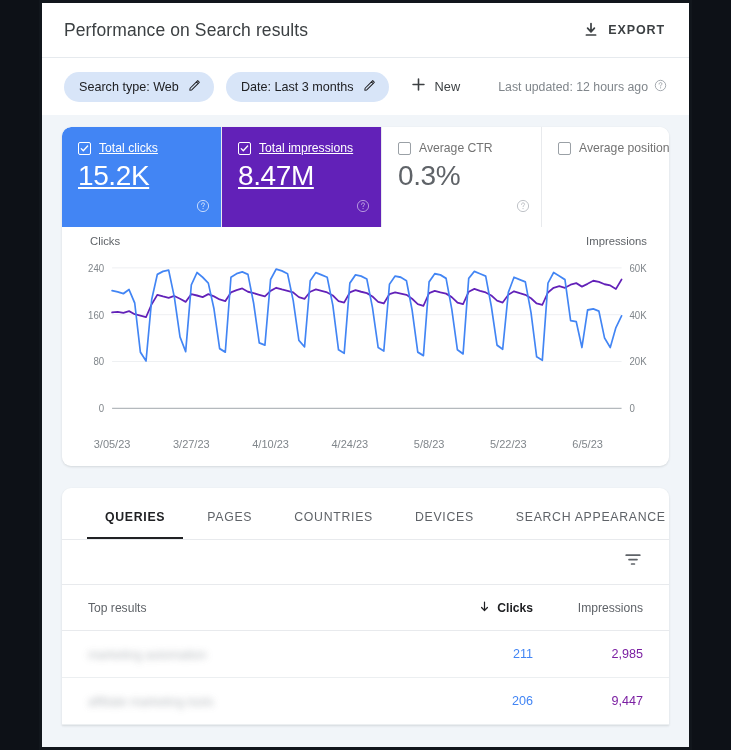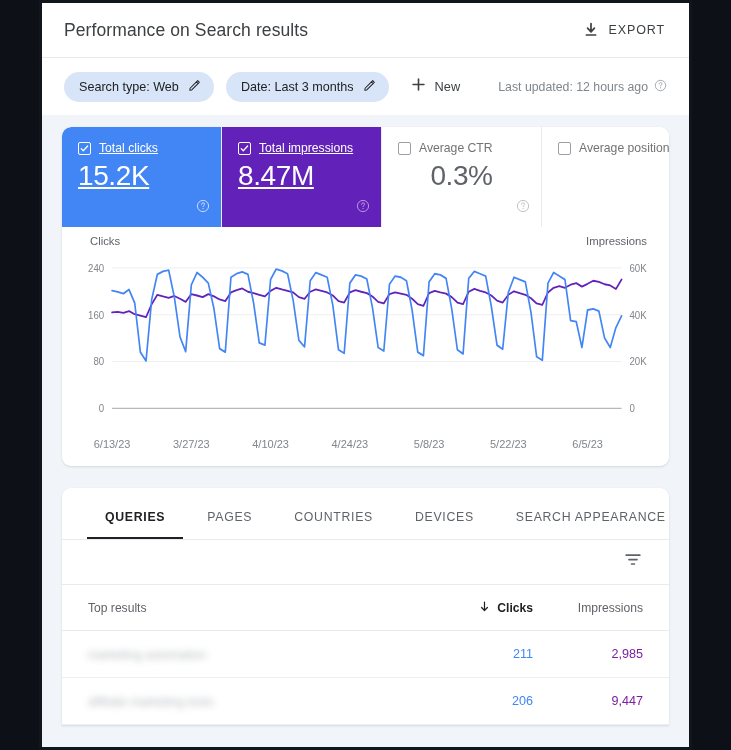--- a/index.html
+++ b/index.html
@@ -50,21 +50,21 @@
     display: flex;
     align-items: center;
     gap: 9px;
     cursor: pointer;
     padding: 4px 2px;
   }
   .export-label {
     font-size: 12.5px;
     letter-spacing: 0.9px;
     color: #3c4043;
-    font-weight: 400;
+    font-weight: 700;
   }
   .ico-download { display: block; }
 
   
   .filterbar {
     height: 57px;
     background: #ffffff;
     display: flex;
     align-items: center;
     padding: 0 22px;
@@ -155,21 +155,21 @@
     position: absolute;
     right: 11px;
     bottom: 10px;
   }
   
   .tile.sel .tile-name,
   .tile.sel .tile-value { color: #ffffff; text-decoration: underline; }
   
   .tile.unsel { background: #ffffff; }
   .tile.unsel .tile-name { color: #737373; text-align: center; }
-  .tile.unsel .tile-value { color: #5f6368; text-align: center; }
+  .tile.unsel .tile-value { color: #5f6368; }
 
   .cbox {
     width: 13px; height: 13px;
     border-radius: 2px;
     display: inline-flex;
     align-items: center;
     justify-content: center;
     flex: none;
   }
   .cbox.on { border: 1.6px solid #ffffff; }
@@ -443,21 +443,21 @@
           <text x="646" y="184" text-anchor="start" class="tick-txt">0</text>
           <text x="646" y="135.3846153846154" text-anchor="start" class="tick-txt">20K</text>
           <text x="646" y="86.76923076923076" text-anchor="start" class="tick-txt">40K</text>
           <text x="646" y="38.15384615384613" text-anchor="start" class="tick-txt">60K</text>
           <path d="M57.00 80.34 L63.44 79.85 L69.89 80.82 L76.33 79.12 L82.78 82.28 L89.22 83.74 L95.67 85.20 L102.11 71.83 L108.56 62.11 L115.00 63.81 L121.44 65.27 L127.89 63.32 L134.33 66.24 L140.78 69.40 L147.22 61.38 L153.67 62.84 L160.11 64.54 L166.56 61.38 L173.00 63.81 L179.44 66.97 L185.89 68.67 L192.33 59.68 L198.78 57.25 L205.22 55.54 L211.67 58.95 L218.11 60.41 L224.56 62.11 L231.00 63.81 L237.44 57.98 L243.89 54.82 L250.33 56.52 L256.78 57.98 L263.22 59.68 L269.67 64.54 L276.11 66.24 L282.56 58.95 L289.00 56.52 L295.44 57.98 L301.89 59.68 L308.33 62.84 L314.78 68.67 L321.22 70.13 L327.67 59.68 L334.11 57.25 L340.56 58.95 L347.00 60.41 L353.44 63.81 L359.89 69.40 L366.33 71.10 L372.78 61.38 L379.22 59.68 L385.67 60.89 L392.11 62.11 L398.56 66.24 L405.00 71.83 L411.44 73.53 L417.89 60.41 L424.33 57.98 L430.78 59.68 L437.22 60.89 L443.67 64.54 L450.11 70.13 L456.56 71.83 L463.00 58.95 L469.44 56.03 L475.89 57.98 L482.33 59.68 L488.78 62.84 L495.22 68.18 L501.67 70.13 L508.11 62.11 L514.56 58.46 L521.00 60.41 L527.44 62.11 L533.89 65.75 L540.33 71.10 L546.78 72.56 L553.22 59.68 L559.67 54.82 L566.11 53.11 L572.56 54.82 L579.00 51.66 L585.44 49.95 L591.89 53.60 L598.33 50.68 L604.78 47.52 L611.22 48.74 L617.67 51.17 L624.11 52.38 L630.56 56.03 L637.00 46.31" class="series" stroke="#6221b8"></path>
           <path d="M57.00 57.85 L63.44 59.07 L69.89 60.89 L76.33 56.64 L82.78 70.62 L89.22 121.66 L95.67 130.78 L102.11 66.97 L108.56 40.84 L115.00 37.80 L121.44 36.58 L127.89 64.54 L134.33 105.86 L140.78 121.05 L147.22 51.78 L153.67 39.02 L160.11 43.88 L166.56 49.95 L173.00 76.69 L179.44 118.02 L185.89 121.66 L192.33 43.88 L198.78 40.23 L205.22 38.41 L211.67 40.84 L218.11 70.62 L224.56 111.94 L231.00 114.37 L237.44 46.31 L243.89 35.37 L250.33 37.19 L256.78 40.23 L263.22 68.18 L269.67 109.51 L276.11 116.19 L282.56 47.52 L289.00 39.02 L295.44 41.45 L301.89 43.88 L308.33 73.05 L314.78 119.23 L321.22 122.88 L327.67 49.95 L334.11 41.45 L340.56 42.66 L347.00 45.70 L353.44 75.48 L359.89 116.80 L366.33 120.45 L372.78 51.17 L379.22 42.66 L385.67 43.88 L392.11 47.52 L398.56 77.91 L405.00 121.66 L411.44 125.31 L417.89 48.74 L424.33 40.23 L430.78 41.45 L437.22 45.09 L443.67 76.69 L450.11 119.23 L456.56 123.48 L463.00 45.09 L469.44 37.80 L475.89 40.23 L482.33 42.66 L488.78 74.26 L495.22 114.37 L501.67 118.62 L508.11 59.68 L514.56 43.88 L521.00 46.31 L527.44 48.74 L533.89 80.34 L540.33 126.52 L546.78 130.17 L553.22 49.95 L559.67 39.02 L566.11 42.66 L572.56 46.31 L579.00 88.85 L585.44 90.06 L591.89 116.80 L598.33 77.91 L604.78 76.69 L611.22 79.12 L617.67 107.08 L624.11 116.80 L630.56 96.14 L637.00 83.98" class="series" stroke="#4285f4"></path>
         </svg>
     </div>
 
     <div class="xaxis" id="xaxis">
-        <span class="xlab" style="left: 8.24891%;">6/13/23</span>
+        <span class="xlab" style="left: 8.24891%;">3/05/23</span>
         <span class="xlab" style="left: 21.3057%;">3/27/23</span>
         <span class="xlab" style="left: 34.3624%;">4/10/23</span>
         <span class="xlab" style="left: 47.4192%;">4/24/23</span>
         <span class="xlab" style="left: 60.476%;">5/8/23</span>
         <span class="xlab" style="left: 73.5327%;">5/22/23</span>
         <span class="xlab" style="left: 86.5895%;">6/5/23</span>
       </div>
   </div>
 
   <div class="card table-card">

